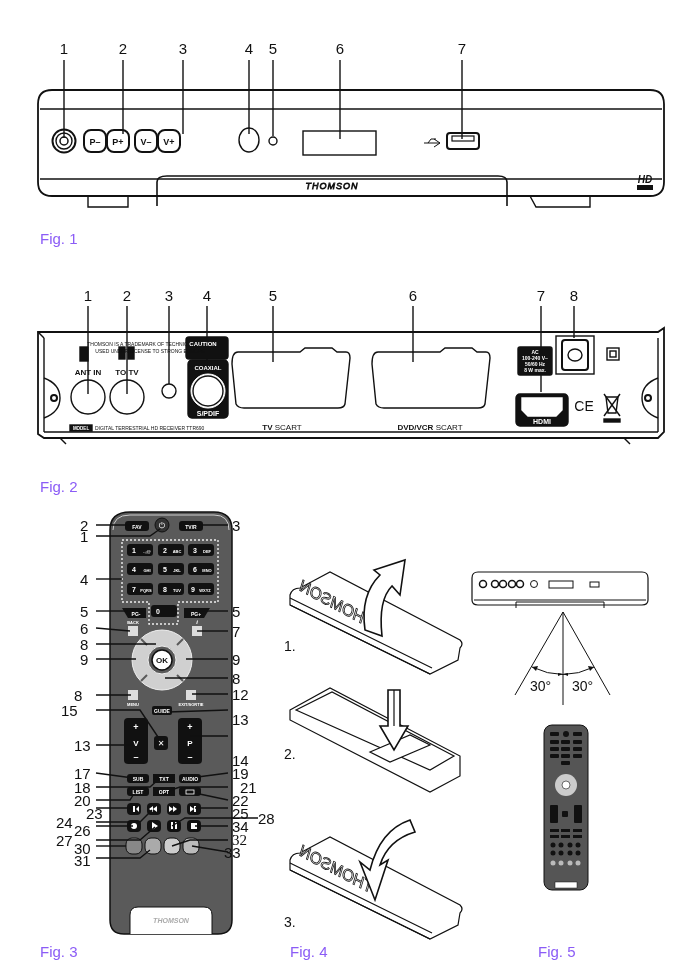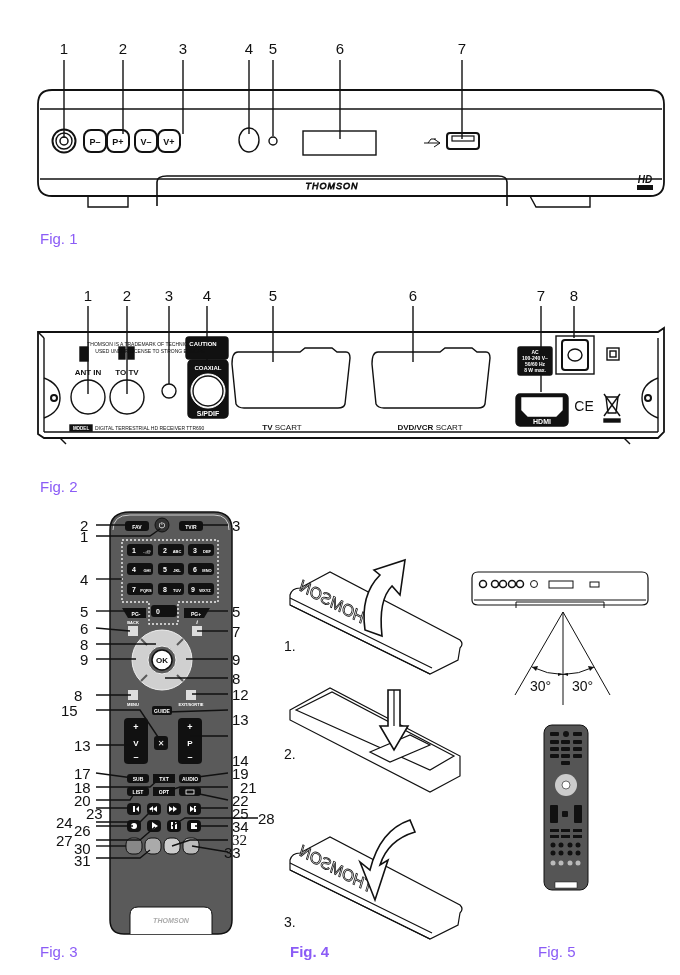--- a/index.html
+++ b/index.html
@@ -398,21 +398,21 @@
       <path d="M20,320 Q22,313 30,313 L60,297 L190,365 Q194,369 190,373 L188,385 L160,399 L20,330 Z" fill="#fff"></path>
       <path d="M20,330 L160,399 M20,323 L162,393"></path>
       <text x="100" y="353" font-size="16" font-style="italic" fill="#fff" stroke="#111" stroke-width="0.8" transform="rotate(28 100 353) scale(-1,1) translate(-200,0)">THOMSON</text>
 
       <path d="M140,280 Q110,290 100,330 L90,322 L105,360 L118,320 L110,325 Q118,300 145,292 Z" fill="#fff" stroke-width="1.6"></path>
     </g>
   </svg>
   <div class="rnum" style="left:14px;top:98px;font-size:14px;">1.</div>
   <div class="rnum" style="left:14px;top:206px;font-size:14px;">2.</div>
   <div class="rnum" style="left:14px;top:374px;font-size:14px;">3.</div>
-  <div class="figlabel" style="left:20px;top:403px;font-weight:bold;">Fig. 4</div>
+  <div class="figlabel" style="left:20px;top:403px;">Fig. 4</div>
 </div>
 
 <div class="abs" style="left:460px;top:560px;width:220px;height:415px;">
   <svg class="abs" style="left:0;top:0;" width="220" height="415">
     <g stroke="#111" fill="none" stroke-width="1">
 
       <path d="M18,12 Q12,12 12,18 L12,40 Q12,45 18,45 L182,45 Q188,45 188,40 L188,18 Q188,12 182,12 Z" stroke-width="1.2"></path>
       <line x1="14" y1="40" x2="186" y2="40"></line>
       <path d="M56,48 L56,42 L144,42 L144,48"></path>
       <circle cx="23" cy="24" r="3.5" stroke-width="1.5"></circle>

